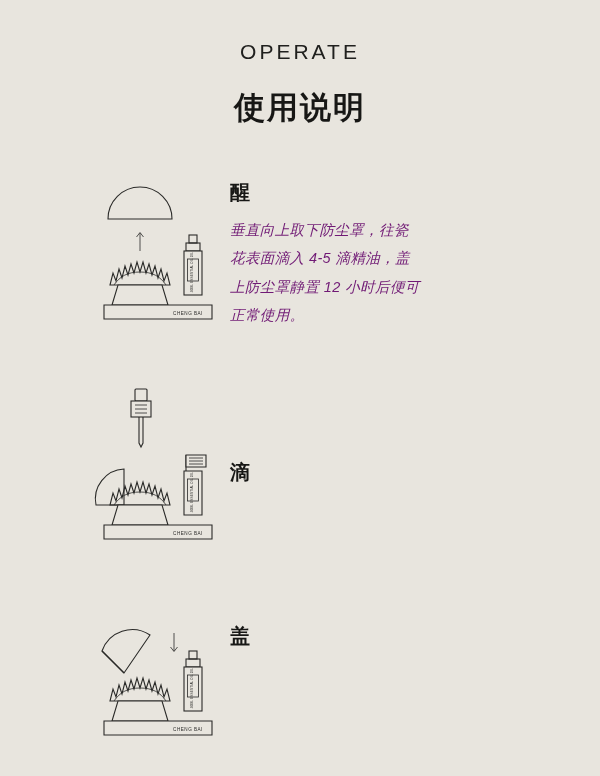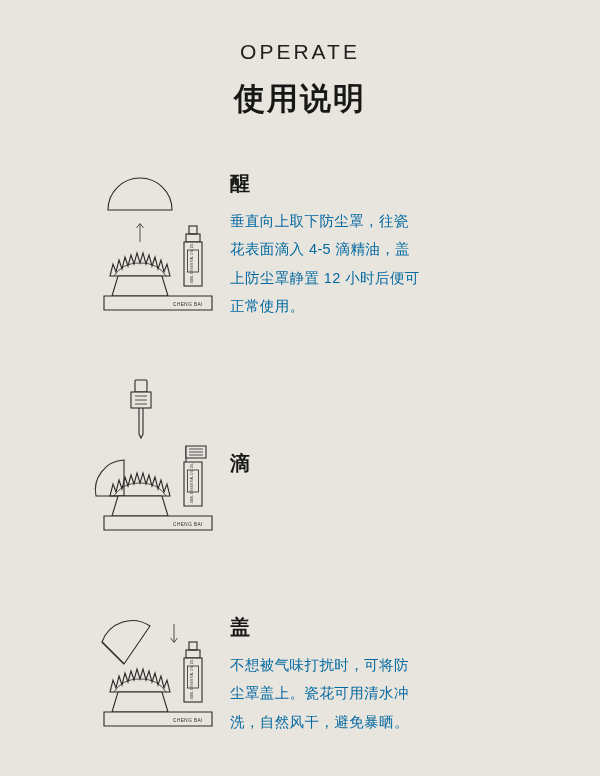--- a/index.html
+++ b/index.html
@@ -29,21 +29,21 @@
   .header .eyebrow {
     font-size: 21px;
     letter-spacing: 3px;
     color: #20201e;
     font-weight: 400;
   }
   .header .title {
     font-size: 31px;
     font-weight: 700;
     letter-spacing: 2px;
-    margin-top: 14px;
+    margin-top: 23px;
     color: #171715;
   }
 
   
   .steps {
     margin-top: 44px;
   }
   .step {
     display: flex;
     align-items: flex-start;
@@ -68,23 +68,24 @@
   .step-heading {
     font-size: 20px;
     font-weight: 700;
     color: #171715;
     margin-bottom: 10px;
     letter-spacing: 1px;
   }
   .step-body {
     font-size: 14.5px;
     line-height: 1.95;
-    color: #0369a1;
+    color: #701a75;
     letter-spacing: 0.4px;
     max-width: 190px;
+    font-style: italic;
   }
 
   .step-2 .step-text { padding-top: 78px; }
   .step-3 .step-text { padding-top: 34px; }
 
   svg { display: block; overflow: visible; }
   .ln { fill: none; stroke: #2a2a28; stroke-width: 1.1; }
   .ln-thin { fill: none; stroke: #2a2a28; stroke-width: 0.8; }
   .fillbg { fill: #e8e5de; stroke: #2a2a28; stroke-width: 1.1; }
   .micro {
@@ -207,18 +208,17 @@
           <rect class="fillbg" x="96" y="78" width="18" height="44"></rect>
           <rect class="ln-thin" x="99.5" y="86" width="11" height="22"></rect>
           <text class="micro" x="105" y="99" text-anchor="middle" transform="rotate(-90 105 99)">30ML  ESSENTIAL OIL  OIL</text>
 
           <path class="fillbg" d="M16 132 L124 132 L124 146 L16 146 Z"></path>
           <text class="brand" x="100" y="141.5" text-anchor="middle">CHENG BAI</text>
         </svg>
       </div>
       <div class="step-text">
         <div class="step-heading">盖</div>
-        <div class="step-body">不想被气味打扰时，可将防尘罩盖上。瓷花可用清水冲洗，自然风干，避免暴晒。</div>
       </div>
     </div>
 
   </div>
 </div>
 
 </body></html>

